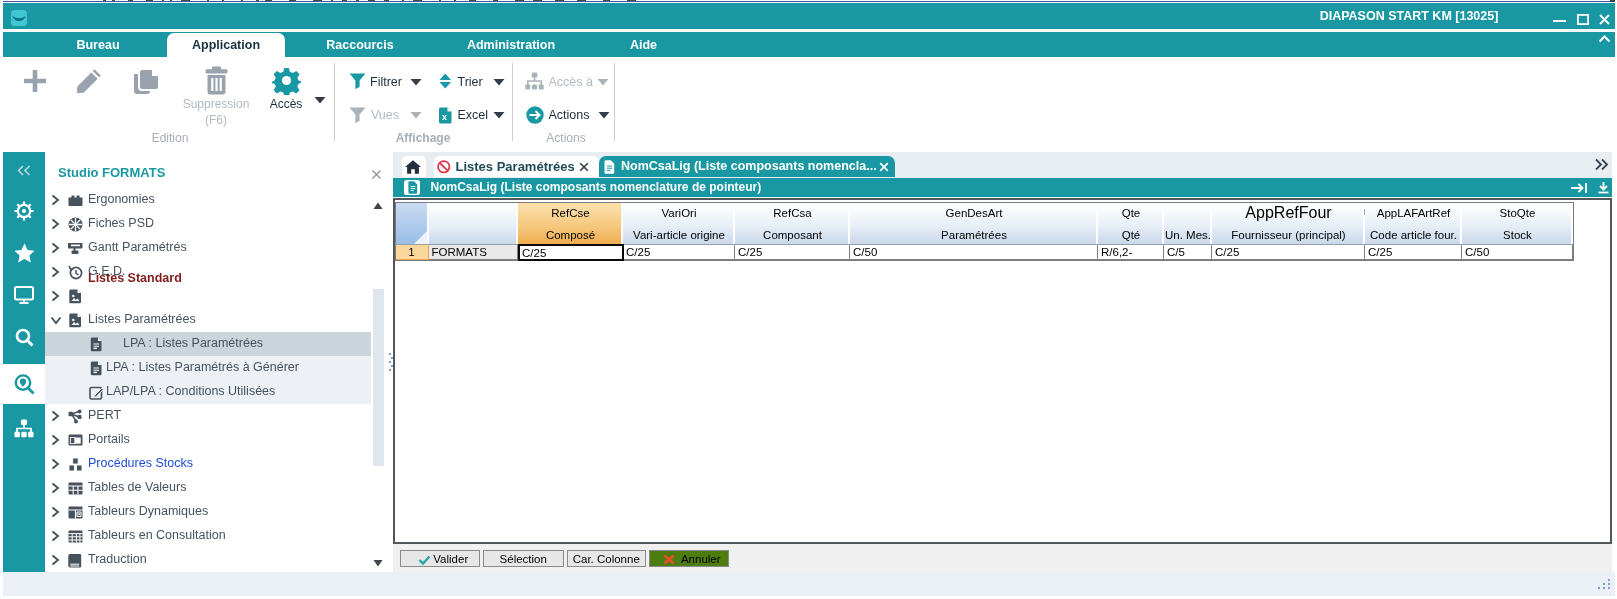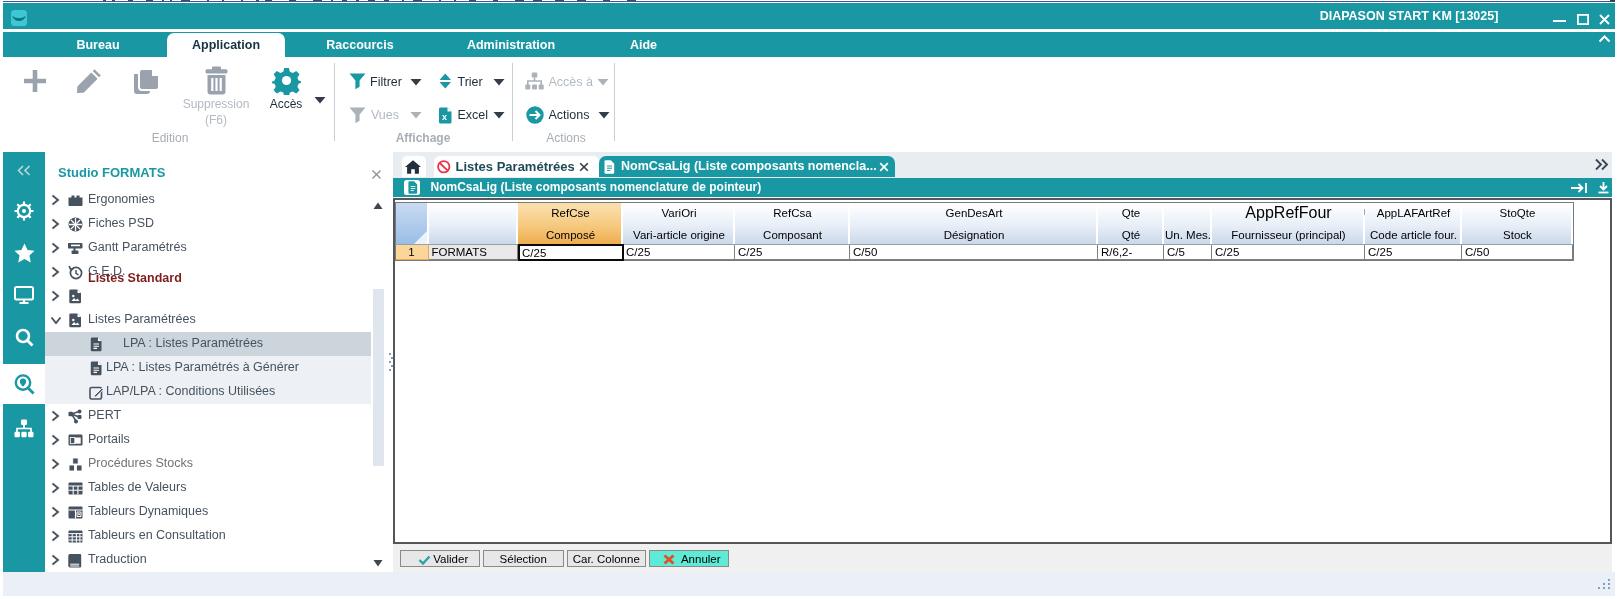--- a/index.html
+++ b/index.html
@@ -285,21 +285,21 @@
     <rect x="2.3" y="4.5" width="10.4" height="6.2" fill="#fff"></rect>
     <rect x="2.3" y="4.5" width="4.5" height="6.2" fill="#47525f" stroke="#fff" stroke-width="0.8"></rect>
   </svg>
 <div class="ab" style="left:88px;top:432px;font-size:12.5px;color:#47525f;font-weight:400;line-height:15.5px;white-space:nowrap;">Portails</div>
 <svg class="ab" style="left:51px;top:458px" width="9" height="12" viewBox="0 0 9 12">
 <path d="M1.5,1.5 L7,6 L1.5,10.5" fill="none" stroke="#47525f" stroke-width="1.9"></path>
   </svg>
 <svg class="ab" style="left:68px;top:456.5px" width="15" height="15" viewBox="0 0 15 15">
     <path d="M1,8 h5.5 v6 H1 Z M8.5,8 h5.5 v6 H8.5 Z M4.7,1 h5.5 v6 H4.7 Z" fill="#47525f" stroke="#fff" stroke-width="0.9"></path>
   </svg>
-<div class="ab" style="left:88px;top:456px;font-size:12.5px;color:#737373;font-weight:400;line-height:15.5px;white-space:nowrap;">Procédures Stocks</div>
+<div class="ab" style="left:88px;top:456px;font-size:12.5px;color:#1d4ed8;font-weight:400;line-height:15.5px;white-space:nowrap;">Procédures Stocks</div>
 <svg class="ab" style="left:51px;top:482px" width="9" height="12" viewBox="0 0 9 12">
 <path d="M1.5,1.5 L7,6 L1.5,10.5" fill="none" stroke="#47525f" stroke-width="1.9"></path>
   </svg>
 <svg class="ab" style="left:68px;top:480.5px" width="15" height="15" viewBox="0 0 15 15">
     <rect x="0.5" y="1.5" width="14" height="12" rx="1" fill="#47525f"></rect>
     <path d="M0.5,5 H14.5 M5.2,5 V13.5 M9.9,5 V13.5 M0.5,9.2 H14.5" stroke="#fff" stroke-width="1.1"></path>
   </svg>
 <div class="ab" style="left:88px;top:480px;font-size:12.5px;color:#47525f;font-weight:400;line-height:15.5px;white-space:nowrap;">Tables de Valeurs</div>
 <svg class="ab" style="left:51px;top:506px" width="9" height="12" viewBox="0 0 9 12">
 <path d="M1.5,1.5 L7,6 L1.5,10.5" fill="none" stroke="#47525f" stroke-width="1.9"></path>
@@ -389,21 +389,21 @@
 <div class="ab" style="left:370.5px;top:205.5px;width:400px;text-align:center;font-size:11.5px;color:#000;font-weight:400;line-height:14.5px;white-space:nowrap;">RefCse</div>
 <div class="ab" style="left:370.5px;top:228.0px;width:400px;text-align:center;font-size:11.5px;color:#000;font-weight:400;line-height:14.5px;white-space:nowrap;">Composé</div>
 <div class="ab " style="left:623px;top:203px;width:111px;height:41.5px;background:linear-gradient(#fbfdfe 10%,#e7eef7 55%,#c7d7ea);border-right:1px solid #fff"></div>
 <div class="ab" style="left:479.0px;top:205.5px;width:400px;text-align:center;font-size:11.5px;color:#000;font-weight:400;line-height:14.5px;white-space:nowrap;">VariOri</div>
 <div class="ab" style="left:479.0px;top:228.0px;width:400px;text-align:center;font-size:11.5px;color:#000;font-weight:400;line-height:14.5px;white-space:nowrap;">Vari-article origine</div>
 <div class="ab " style="left:735px;top:203px;width:114px;height:41.5px;background:linear-gradient(#fbfdfe 10%,#e7eef7 55%,#c7d7ea);border-right:1px solid #fff"></div>
 <div class="ab" style="left:592.5px;top:205.5px;width:400px;text-align:center;font-size:11.5px;color:#000;font-weight:400;line-height:14.5px;white-space:nowrap;">RefCsa</div>
 <div class="ab" style="left:592.5px;top:228.0px;width:400px;text-align:center;font-size:11.5px;color:#000;font-weight:400;line-height:14.5px;white-space:nowrap;">Composant</div>
 <div class="ab " style="left:850px;top:203px;width:247px;height:41.5px;background:linear-gradient(#fbfdfe 10%,#e7eef7 55%,#c7d7ea);border-right:1px solid #fff"></div>
 <div class="ab" style="left:774.0px;top:205.5px;width:400px;text-align:center;font-size:11.5px;color:#000;font-weight:400;line-height:14.5px;white-space:nowrap;">GenDesArt</div>
-<div class="ab" style="left:774.0px;top:228.0px;width:400px;text-align:center;font-size:11.5px;color:#000;font-weight:400;line-height:14.5px;white-space:nowrap;">Désignation</div>
+<div class="ab" style="left:774.0px;top:228.0px;width:400px;text-align:center;font-size:11.5px;color:#000;font-weight:400;line-height:14.5px;white-space:nowrap;">Paramétrées</div>
 <div class="ab " style="left:1098px;top:203px;width:65px;height:41.5px;background:linear-gradient(#fbfdfe 10%,#e7eef7 55%,#c7d7ea);border-right:1px solid #fff"></div>
 <div class="ab" style="left:931.0px;top:205.5px;width:400px;text-align:center;font-size:11.5px;color:#000;font-weight:400;line-height:14.5px;white-space:nowrap;">Qte</div>
 <div class="ab" style="left:931.0px;top:228.0px;width:400px;text-align:center;font-size:11.5px;color:#000;font-weight:400;line-height:14.5px;white-space:nowrap;">Qté</div>
 <div class="ab " style="left:1164px;top:203px;width:47px;height:41.5px;background:linear-gradient(#fbfdfe 10%,#e7eef7 55%,#c7d7ea);border-right:1px solid #fff"></div>
 <div class="ab" style="left:988.0px;top:205.5px;width:400px;text-align:right;font-size:11.5px;color:#000;font-weight:400;line-height:14.5px;white-space:nowrap;">UMe</div>
 <div class="ab" style="left:988.0px;top:228.0px;width:400px;text-align:center;font-size:11.5px;color:#000;font-weight:400;line-height:14.5px;white-space:nowrap;">Un. Mes.</div>
 <div class="ab " style="left:1212px;top:203px;width:152px;height:41.5px;background:linear-gradient(#fbfdfe 10%,#e7eef7 55%,#c7d7ea);border-right:1px solid #fff"></div>
 <div class="ab" style="left:1088.5px;top:205.5px;width:400px;text-align:center;font-size:16px;color:#000;font-weight:400;line-height:14.5px;white-space:nowrap;">AppRefFour</div>
 <div class="ab" style="left:1088.5px;top:228.0px;width:400px;text-align:center;font-size:11.5px;color:#000;font-weight:400;line-height:14.5px;white-space:nowrap;">Fournisseur (principal)</div>
 <div class="ab " style="left:1365px;top:203px;width:96px;height:41.5px;background:linear-gradient(#fbfdfe 10%,#e7eef7 55%,#c7d7ea);border-right:1px solid #fff"></div>
@@ -456,21 +456,21 @@
       <path d="M1.5,5 L5,8.5 L11.5,1.5" fill="none" stroke="#2aa3ad" stroke-width="2.4"></path>
     </svg>
     <div style="position:absolute;left:0;top:1.5px;width:100%;text-align:center;font-size:11.5px;color:#000;line-height:14px"><span style="padding-left:22px">Valider</span></div>
   </div>
 <div class="ab " style="left:483px;top:549.5px;width:80.5px;height:17px;background:#e7e7e7;border:1px solid #8a8a8a;">
     <div style="position:absolute;left:0;top:1.5px;width:100%;text-align:center;font-size:11.5px;color:#000;line-height:14px">Sélection</div>
   </div>
 <div class="ab " style="left:567px;top:549.5px;width:78.5px;height:17px;background:#e7e7e7;border:1px solid #8a8a8a;">
     <div style="position:absolute;left:0;top:1.5px;width:100%;text-align:center;font-size:11.5px;color:#000;line-height:14px">Car. Colonne</div>
   </div>
-<div class="ab " style="left:649px;top:549.5px;width:79.5px;height:17px;background:#5eead4;border:1px solid #8a8a8a;">
+<div class="ab " style="left:649px;top:549.5px;width:79.5px;height:17px;background:#4d7c0f;border:1px solid #8a8a8a;">
     <svg class="ab" style="left:13px;top:3px" width="12" height="11" viewBox="0 0 12 11">
       <path d="M1.5,1.5 L10.5,9.5 M10.5,1.5 L1.5,9.5" stroke="#e2502a" stroke-width="3"></path>
     </svg>
     <div style="position:absolute;left:0;top:1.5px;width:100%;text-align:center;font-size:11.5px;color:#000;line-height:14px"><span style="padding-left:24px">Annuler</span></div>
   </div>
 <div class="ab " style="left:3px;top:572px;width:1611.5px;height:23.5px;background:#eaf0f6"></div>
 <div class="ab " style="left:1597.5px;top:586.5px;width:2.6px;height:2.6px;background:#7e9fcb"></div>
 <div class="ab " style="left:1602.5px;top:582.5px;width:2.6px;height:2.6px;background:#7e9fcb"></div>
 <div class="ab " style="left:1602.5px;top:586.5px;width:2.6px;height:2.6px;background:#7e9fcb"></div>
 <div class="ab " style="left:1607.5px;top:578.5px;width:2.6px;height:2.6px;background:#7e9fcb"></div>

